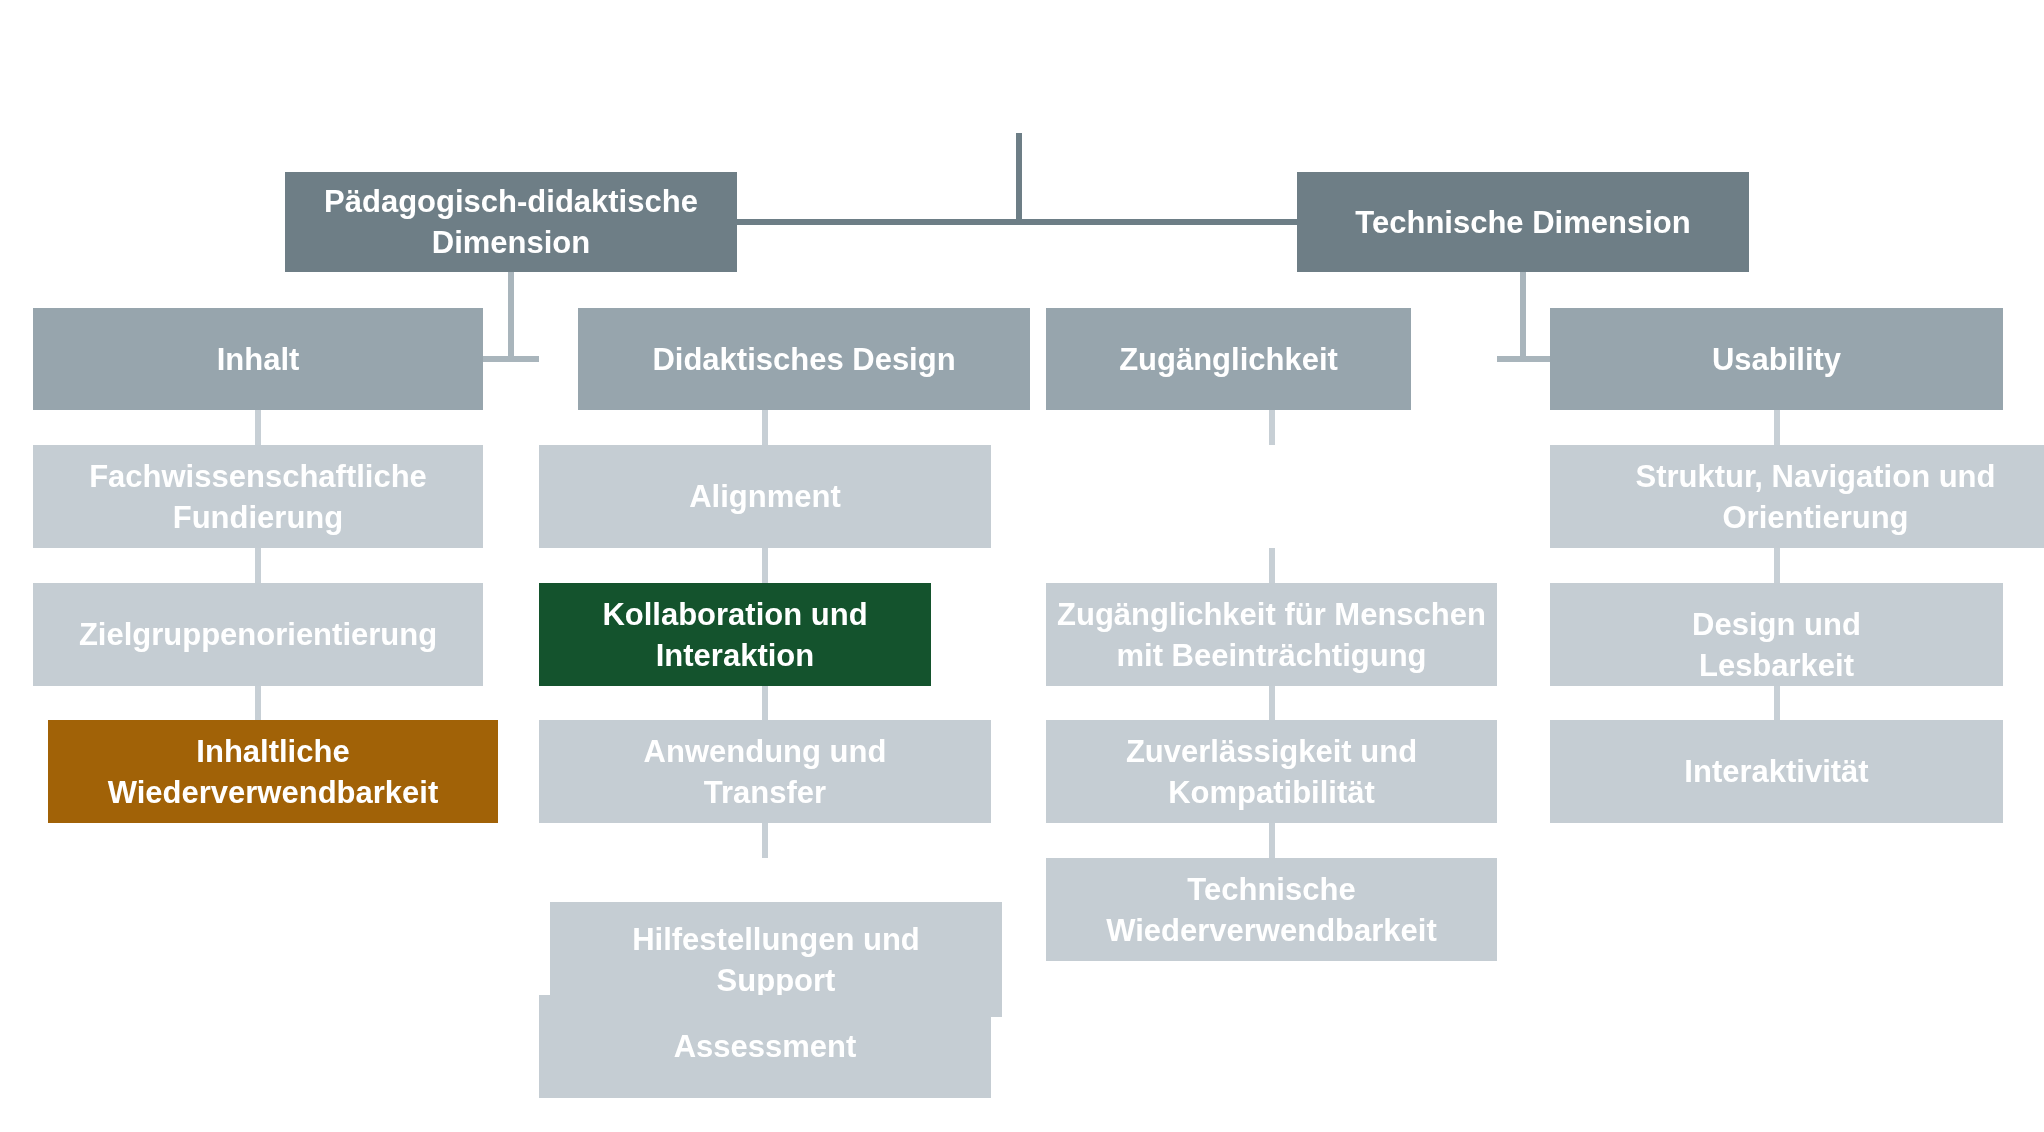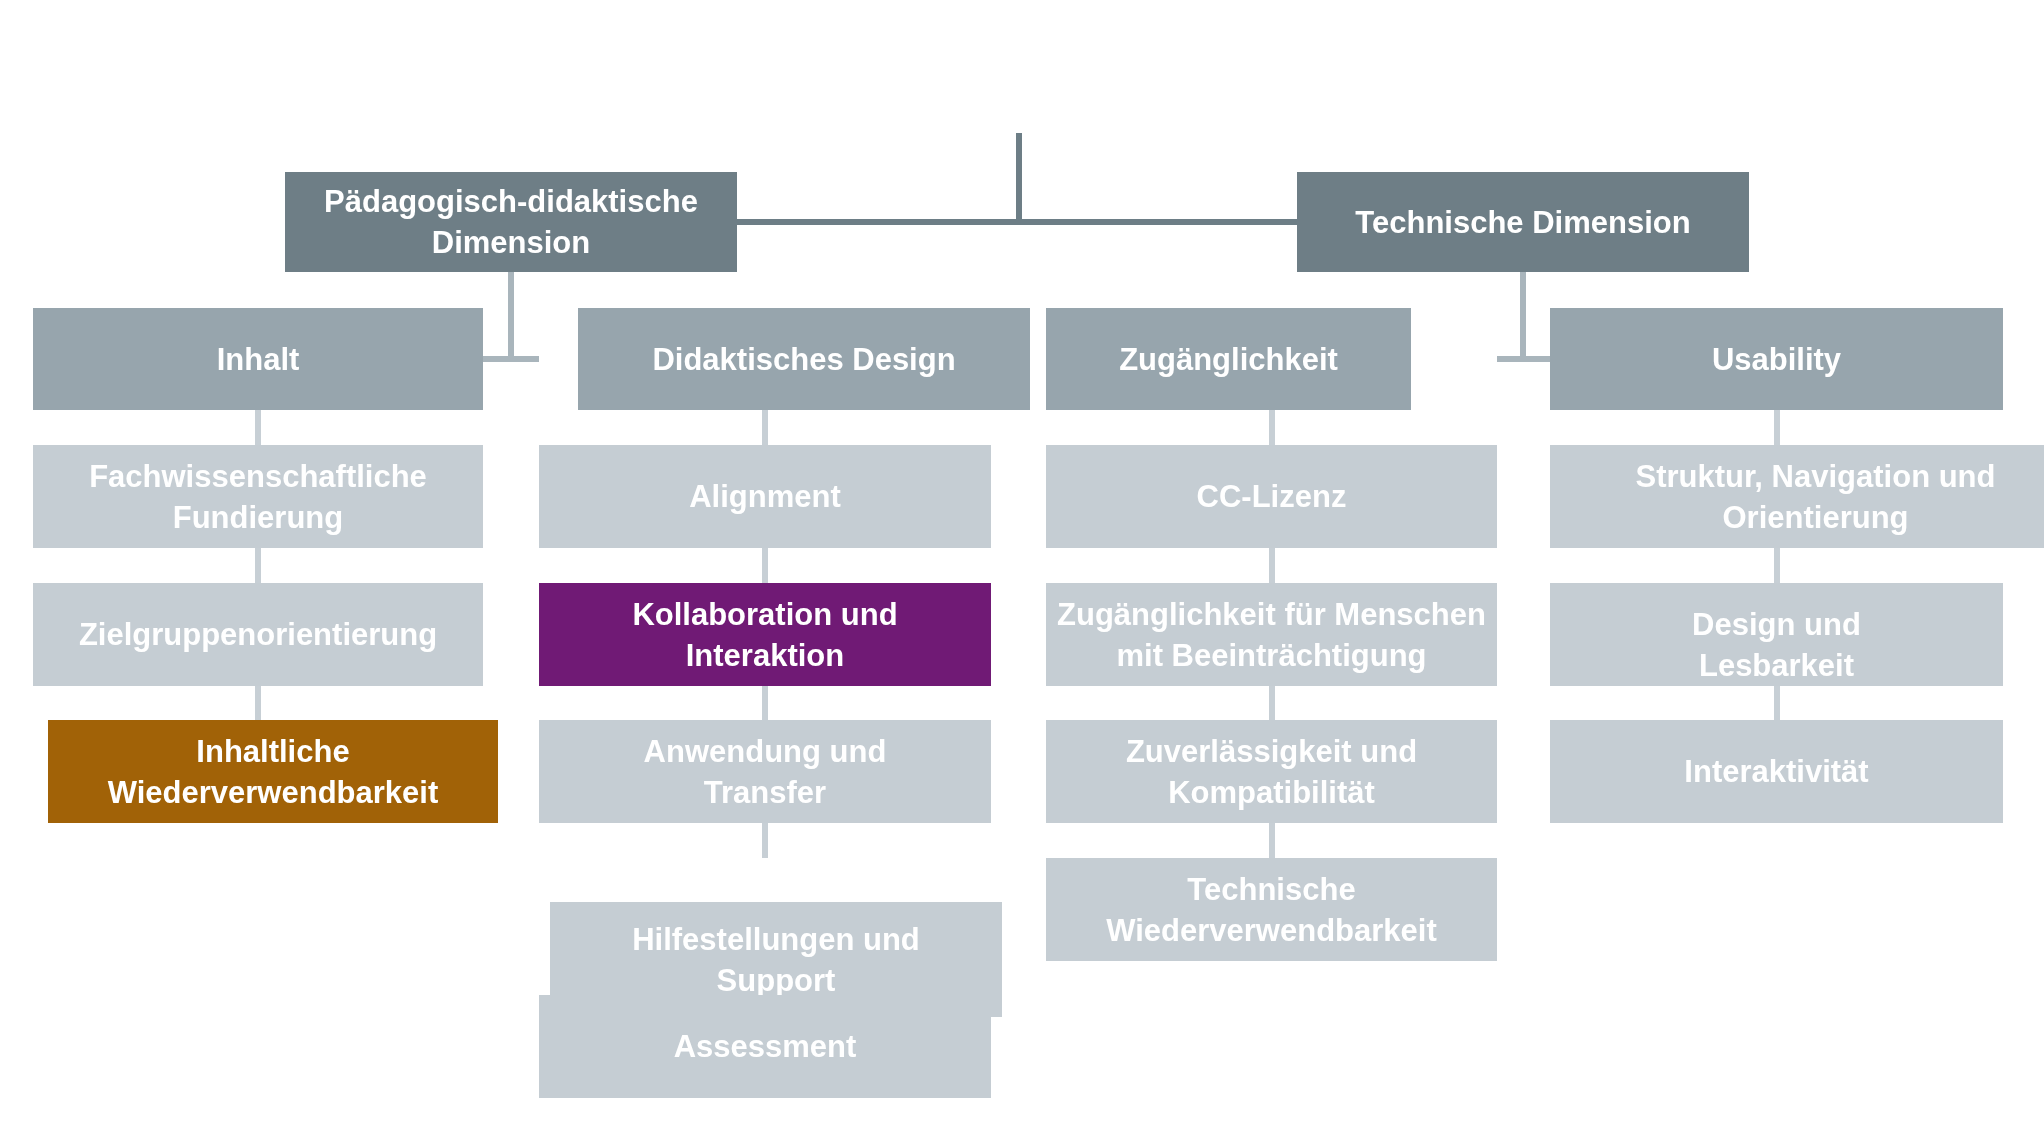--- a/index.html
+++ b/index.html
@@ -90,39 +90,36 @@
     <span class="lbl">Zielgruppenorientierung</span>
   </div>
   <div class="node" style="left: 33px; top: 720px; width: 450px; height: 103px; background-color: #a16207; margin-left: 15px;">
     <span class="lbl">Inhaltliche
 Wiederverwendbarkeit</span>
   </div>
 
   <div class="node" style="left: 539px; top: 445px; width: 452px; height: 103px; background-color: rgb(197, 205, 211);">
     <span class="lbl">Alignment</span>
   </div>
-  <div class="node" style="left: 539px; top: 583px; width: 452px; height: 103px; background-color: #701a75;">
+  <div class="node" style="left: 539px; top: 583px; width: 392px; height: 103px; background-color: #14532d;">
     <span class="lbl">Kollaboration und
 Interaktion</span>
   </div>
   <div class="node" style="left: 539px; top: 720px; width: 452px; height: 103px; background-color: rgb(197, 205, 211);">
     <span class="lbl">Anwendung und
 Transfer</span>
   </div>
   <div class="node" style="left: 550px; top: 858px; width: 452px; height: 115px; background-color: rgb(197, 205, 211); margin-top: 44px;">
     <span class="lbl">Hilfestellungen und
 Support</span>
   </div>
   <div class="node" style="left: 539px; top: 995px; width: 452px; height: 103px; background-color: rgb(197, 205, 211);">
     <span class="lbl">Assessment</span>
   </div>
 
-  <div class="node" style="left: 1046px; top: 445px; width: 451px; height: 103px; background-color: rgb(197, 205, 211);">
-    <span class="lbl">CC-Lizenz</span>
-  </div>
   <div class="node" style="left: 1046px; top: 583px; width: 451px; height: 103px; background-color: rgb(197, 205, 211);">
     <span class="lbl">Zugänglichkeit für Menschen
 mit Beeinträchtigung</span>
   </div>
   <div class="node" style="left: 1046px; top: 720px; width: 451px; height: 103px; background-color: rgb(197, 205, 211);">
     <span class="lbl">Zuverlässigkeit und
 Kompatibilität</span>
   </div>
   <div class="node" style="left: 1046px; top: 858px; width: 451px; height: 103px; background-color: rgb(197, 205, 211);">
     <span class="lbl">Technische

